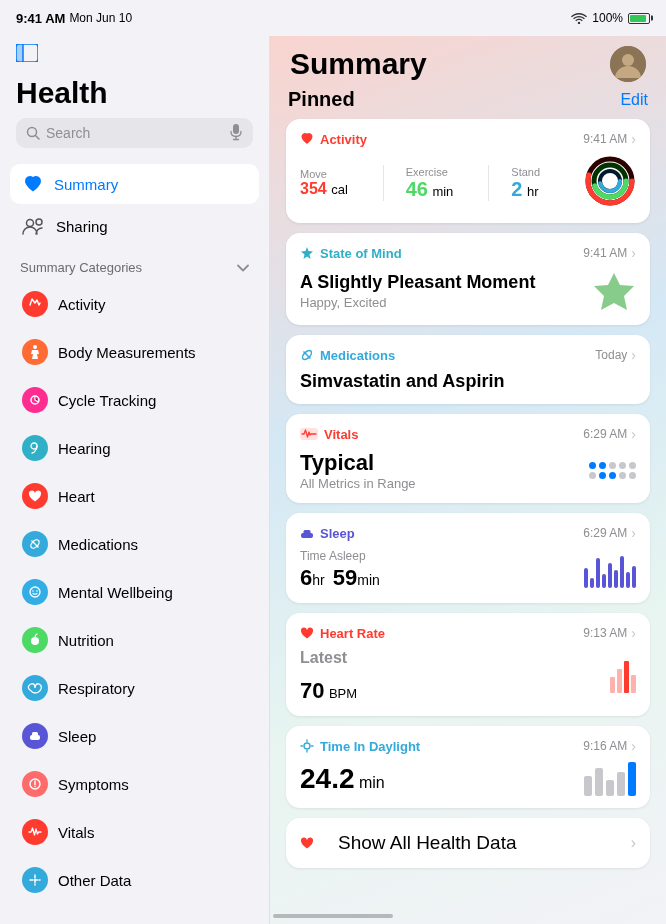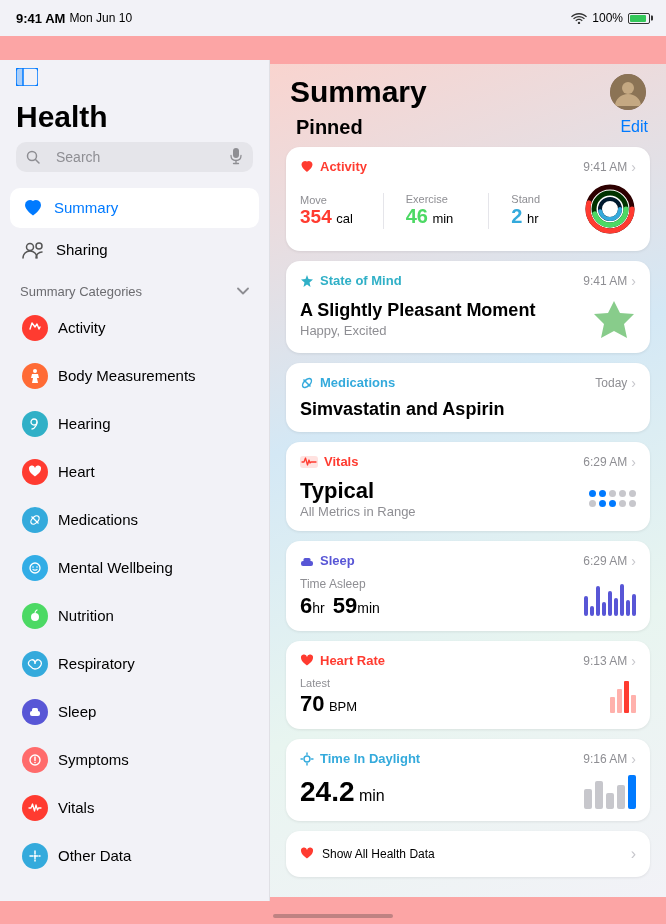--- a/index.html
+++ b/index.html
@@ -57,21 +57,20 @@
     }
 
     
     .app-container {
       position: absolute;
       top: 36px;
       left: 0; right: 0;
       bottom: 0;
       display: flex;
       background: #fca5a5;
-      align-items: center;
     }
 
     
     .sidebar {
       width: 270px;
       min-width: 270px;
       background: #f2f2f7;
       display: flex;
       flex-direction: column;
       overflow: hidden;
@@ -86,21 +85,21 @@
       font-weight: 700;
       color: #000;
       margin-bottom: 8px;
     }
     .search-bar {
       display: flex;
       align-items: center;
       background: #e5e5ea;
       border-radius: 10px;
       padding: 6px 10px;
-      gap: 16px;
+      gap: 6px;
       margin-bottom: 10px;
     }
     .search-bar .search-placeholder {
       font-size: 14px;
       color: #8e8e93;
       flex: 1;
     }
 
     .sidebar-scroll {
       flex: 1;
@@ -200,21 +199,20 @@
     }
     .main-scroll::-webkit-scrollbar { display: none; }
 
     
     .pinned-header {
       display: flex;
       align-items: center;
       justify-content: space-between;
       margin-bottom: 8px;
       padding: 0 2px;
-      margin-left: 8px;
     }
     .pinned-label {
       font-size: 20px;
       font-weight: 700;
       color: #000;
     }
     .edit-btn {
       font-size: 16px;
       color: #007aff;
       font-weight: 400;
@@ -338,23 +336,24 @@
       border-radius: 14px;
       padding: 14px 14px;
       display: flex;
       align-items: center;
       gap: 8px;
       box-shadow: 0 1px 3px rgba(0,0,0,0.08);
       cursor: pointer;
     }
     .show-all-label {
       flex: 1;
-      font-size: 12px;
+      font-size: 19px;
       font-weight: 500;
       color: #000;
+      margin-left: 16px;
     }
 
     
     .top-dots {
       position: absolute;
       top: 10px;
       left: 50%;
       transform: translateX(-50%);
       display: flex;
       gap: 4px;
@@ -517,20 +516,29 @@
         <div class="icon-circle" style="background:#ff6b35;">
           <svg width="12" height="16" viewBox="0 0 12 16">
             <circle cx="6" cy="3" r="2" fill="#fff"></circle>
             <path d="M3 6h6l1 4H2z" fill="#fff"></path>
             <path d="M4 10l-1 5h6l-1-5" fill="#fff"></path>
           </svg>
         </div>
         <span class="nav-label">Body Measurements</span>
       </div>
 
+      <div class="nav-item">
+        <div class="icon-circle" style="background:#ff2d92;">
+          <svg width="14" height="14" viewBox="0 0 14 14">
+            <circle cx="7" cy="7" r="4" fill="none" stroke="#fff" stroke-width="1.5"></circle>
+            <path d="M7 3v4l2.5 1.5" stroke="#fff" stroke-width="1.3" stroke-linecap="round"></path>
+          </svg>
+        </div>
+        <span class="nav-label">Cycle Tracking</span>
+      </div>
 
       <div class="nav-item">
         <div class="icon-circle" style="background:#30b0c7;">
           <svg width="12" height="14" viewBox="0 0 12 14">
             <circle cx="5" cy="5" r="3" fill="none" stroke="#fff" stroke-width="1.3"></circle>
             <path d="M8 5c0 3-2 5-2 5s-1 2-3 2" fill="none" stroke="#fff" stroke-width="1.3" stroke-linecap="round"></path>
           </svg>
         </div>
         <span class="nav-label">Hearing</span>
       </div>
@@ -661,21 +669,21 @@
           </div>
           <div class="card-time-row">
             <span class="card-time">9:41 AM</span>
             <span class="card-chevron">›</span>
           </div>
         </div>
         <div class="activity-metrics">
           <div class="metric-block">
             <div class="metric-label">Move</div>
             <div>
-              <span class="metric-value" style="color:#ff3b30; font-size:19px;">354</span>
+              <span class="metric-value" style="color:#ff3b30; font-size:16px;">354</span>
               <span class="metric-unit">cal</span>
             </div>
           </div>
           <div class="metric-divider"></div>
           <div class="metric-block">
             <div class="metric-label">Exercise</div>
             <div>
               <span class="metric-value" style="color:#4cd964; font-size:20px;">46</span>
               <span class="metric-unit">min</span>
             </div>
@@ -829,21 +837,21 @@
             </svg>
             <span class="card-title" style="color:#ff3b30;">Heart Rate</span>
           </div>
           <div class="card-time-row">
             <span class="card-time">9:13 AM</span>
             <span class="card-chevron">›</span>
           </div>
         </div>
         <div class="card-content-row">
           <div>
-            <div style="font-size:11px;color:#8e8e93;margin-bottom:2px;">Latest</div>
+            <div style="font-size:16px;color:#8e8e93;margin-bottom:11px;font-weight:bold;">Latest</div>
             <div>
               <span class="hr-value">70</span>
               <span class="hr-unit">BPM</span>
             </div>
           </div>
           <div class="hr-bars">
             <div class="hr-bar" style="width:5px;height:16px;background:#ff3b30;opacity:0.4;"></div>
             <div class="hr-bar" style="width:5px;height:24px;background:#ff3b30;opacity:0.4;"></div>
             <div class="hr-bar" style="width:5px;height:32px;background:#ff3b30;"></div>
             <div class="hr-bar" style="width:5px;height:18px;background:#ff3b30;opacity:0.4;"></div>

